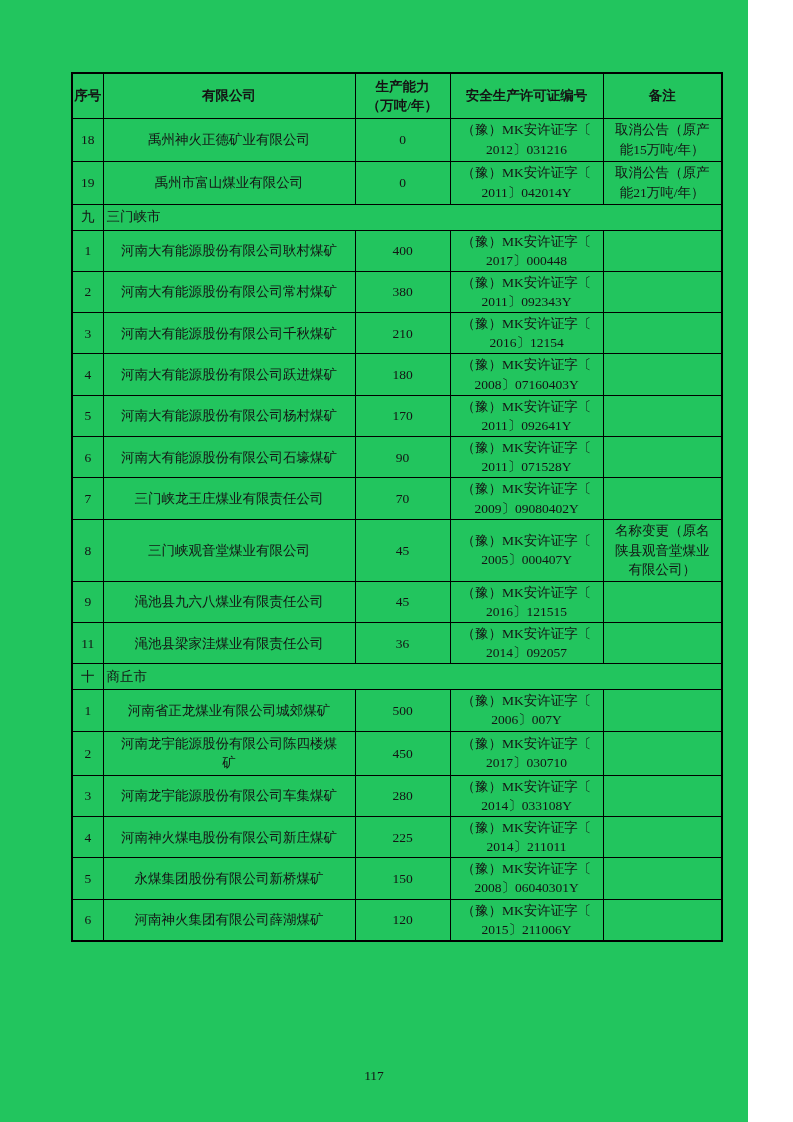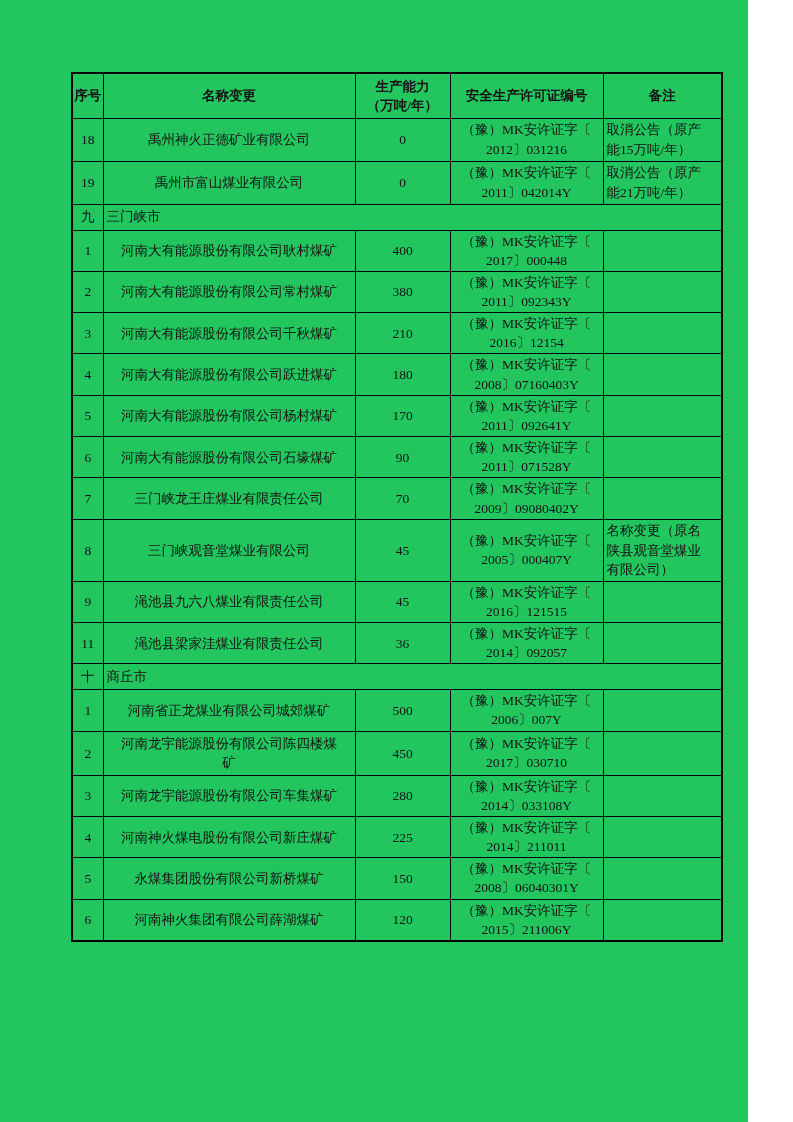--- a/index.html
+++ b/index.html
@@ -39,21 +39,21 @@
   .mine-table th {
     font-weight: 700;
     text-align: center;
     height: 45px;
     padding: 1px 0;
   }
   .c-no      { text-align: center; padding: 1px 0; }
   .c-name    { text-align: center; padding-left: 5px; padding-right: 4px; }
   .c-cap     { text-align: center; }
   .c-lic     { text-align: center; padding: 1px 1px; }
-  .c-rem     { text-align: left; padding: 1px 1px; }
+  .c-rem     { text-align: center; padding: 1px 1px; }
   .c-section { text-align: left; padding-left: 6px; font-size: 13.5px; }
   tr.data-row td    { height: 40px; }
   tr.h43 td         { height: 43px; }
   tr.h44 td         { height: 44px; }
   tr.h62 td         { height: 62px; }
   tr.section-row td { height: 26px; }
   .page-number {
     position: absolute;
     left: 0;
     right: 0;
@@ -72,21 +72,21 @@
     <colgroup>
       <col style="width:31px">
       <col style="width:252px">
       <col style="width:95px">
       <col style="width:153px">
       <col style="width:119px">
     </colgroup>
     <thead>
       <tr>
         <th class="c-no">序号</th>
-        <th>名称变更</th>
+        <th>有限公司</th>
         <th>生产能力
 （万吨/年）</th>
         <th>安全生产许可证编号</th>
         <th>备注</th>
       </tr>
     </thead>
     <tbody id="table-body">
         <tr class="data-row h43">
           <td class="c-no">18</td>
           <td class="c-name">禹州神火正德矿业有限公司</td>
@@ -240,14 +240,15 @@
           <td class="c-no">6</td>
           <td class="c-name">河南神火集团有限公司薛湖煤矿</td>
           <td class="c-cap">120</td>
           <td class="c-lic">（豫）MK安许证字〔
 2015〕211006Y</td>
           <td class="c-rem"></td>
         </tr>
       </tbody>
   </table>
 
+  <div class="page-number">117</div>
 
 </div>
 
 </body></html>

